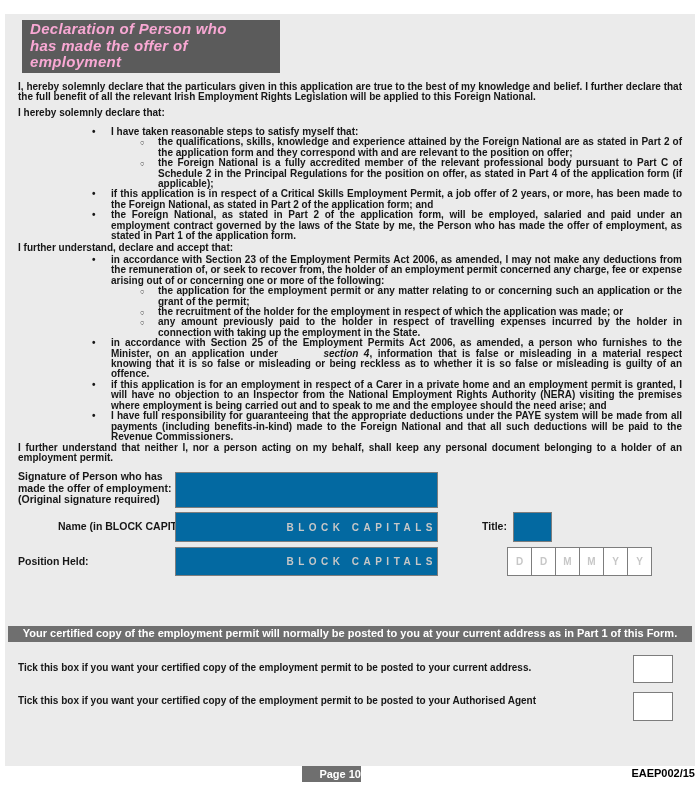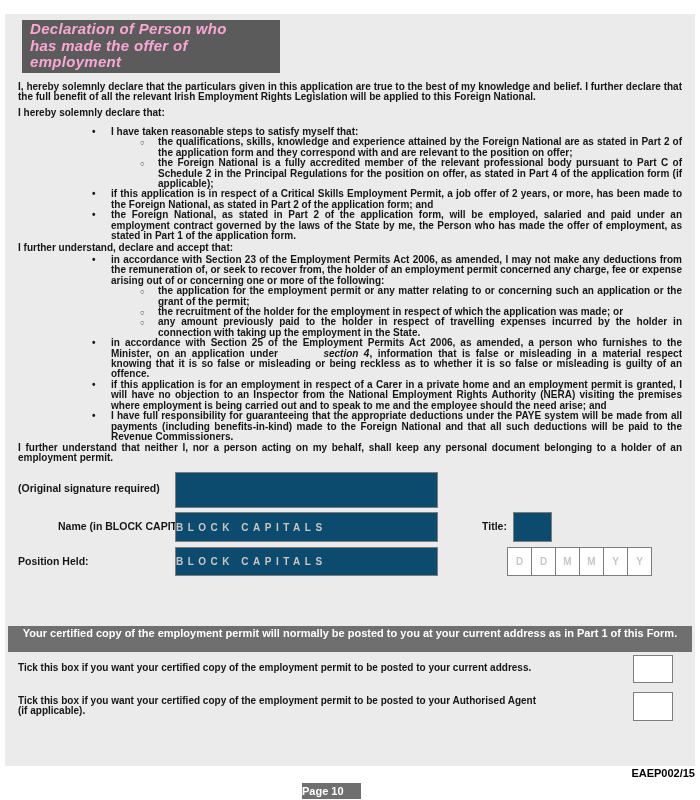--- a/index.html
+++ b/index.html
@@ -38,22 +38,22 @@
   #p2 { left:18px; top:443px; width:664px; }
   #list1 { left:0; top:127px; width:682px; }
   #list2 { left:0; top:255px; width:682px; }
   .li1 { position:relative; margin-left:92px; padding-left:19px; text-align:justify; }
   .li2 { position:relative; margin-left:138px; padding-left:20px; text-align:justify; }
   .b1 { position:absolute; left:0; top:0; font-size:10px; }
   .b2 { position:absolute; left:2px; top:1px; font-size:7.5px; }
   
   .flabel { font-size:10.5px; line-height:11.5px; color:#161616; }
   .fieldbox {
-    background:#0c4a6e; border:1px solid #7d7d7d;
-    display:flex; align-items:center; justify-content:flex-start;
+    background:#0369a1; border:1px solid #7d7d7d;
+    display:flex; align-items:center; justify-content:flex-end;
   }
   .placeholder {
     color:#c7c7c7; font-size:10px; letter-spacing:4.5px; white-space:nowrap;
   }
   #sig-label { left:18px; top:471px; width:160px; }
   #sig-box   { left:175px; top:472px; width:263px; height:36px; }
   #name-label{ left:18px; top:521px;margin-left:40px; }
   #name-box  { left:175px; top:512px; width:263px; height:30px; }
   #title-label{ left:482px; top:521px; }
   #title-input{ left:513px; top:512px; width:39px; height:30px; }
@@ -62,36 +62,36 @@
   #date-label{ left:470px; top:556px;padding-left:40px; }
   #date-cells{ left:507px; top:547px; display:flex; }
   .dcell {
     width:25px; height:29px; background:#ffffff; border:1px solid #7d7d7d;
     margin-left:-1px; display:flex; align-items:center; justify-content:center;
     color:#c7c7c7; font-size:10px;
   }
   .dcell:first-child { margin-left:0; }
   
   #banner {
-    left:8px; top:626px; width:684px; height:26px;
+    left:8px; top:626px; width:684px; height:16px;
     background:#6f6f6f; color:#ffffff;
     font-size:11px; line-height:12.5px; text-align:center;
     padding-top:1px;
   }
   
   #tick1-text { left:18px; top:663px; width:600px; }
   #tick2-text { left:18px; top:696px; width:600px; }
   .checkbox { background:#ffffff; border:1px solid #7d7d7d; }
   #check1 { left:633px; top:655px; width:40px; height:28px; }
   #check2 { left:633px; top:692px; width:40px; height:29px; }
   
   #page-badge {
     left:302px; top:766px; width:59px; height:16px;
     background:#6f6f6f; color:#ffffff;
-    font-size:11px; line-height:16px; text-align:left;margin-top:17px;
+    font-size:11px; line-height:16px; text-align:right;
   }
   #form-code {
     right:5px; top:767px; font-size:11px; color:#000000;
   }
   em { font-style:italic;margin-left:40px; }
 </style>
 </head>
 <body>
 
 <div id="page-bg" class="abs"></div>
@@ -116,21 +116,21 @@
     <div class="li2"><span class="b2">○</span>the recruitment of the holder for the employment in respect of which the application was made; or</div>
     <div class="li2"><span class="b2">○</span>any amount previously paid to the holder in respect of travelling expenses incurred by the holder in connection with taking up the employment in the State.</div>
     <div class="li1"><span class="b1">•</span>in accordance with Section 25 of the Employment Permits Act 2006, as amended, a person who furnishes to the Minister, on an application under <em>section 4</em>, information that is false or misleading in a material respect knowing that it is so false or misleading or being reckless as to whether it is so false or misleading is guilty of an offence.</div>
     <div class="li1"><span class="b1">•</span>if this application is for an employment in respect of a Carer in a private home and an employment permit is granted, I will have no objection to an Inspector from the National Employment Rights Authority (NERA) visiting the premises where employment is being carried out and to speak to me and the employee should the need arise; and</div>
     <div class="li1"><span class="b1">•</span>I have full responsibility for guaranteeing that the appropriate deductions under the PAYE system will be made from all payments (including benefits-in-kind) made to the Foreign National and that all such deductions will be paid to the Revenue Commissioners.</div>
   </div>
 
 <p id="p2" class="abs para">I further understand that neither I, nor a person acting on my behalf, shall keep any personal document belonging to a holder of an employment permit.</p>
 
 <div id="sig-label" class="abs flabel">
-  <br>
+  <span>Signature of Person who has made the offer of employment:</span><br>
   <span>(Original signature required)</span>
 </div>
 <div id="sig-box" class="abs fieldbox">
   <span></span>
 </div>
 
 <div id="name-label" class="abs flabel">Name (in BLOCK CAPITALS):</div>
 <div id="name-box" class="abs fieldbox">
   <span class="placeholder">BLOCK CAPITALS</span>
 </div>
@@ -157,18 +157,17 @@
 
 <div id="banner" class="abs">Your certified copy of the employment permit will normally be posted to you at your current address as in Part 1 of this Form.</div>
 
 <div id="tick1-text" class="abs ticktext">
     <div>Tick this box if you want your certified copy of the employment permit to be posted to your current address.</div>
   </div>
 <div id="check1" class="abs checkbox"></div>
 
 <div id="tick2-text" class="abs ticktext">
     <div>Tick this box if you want your certified copy of the employment permit to be posted to your Authorised Agent</div>
-    <div>(if applicable).</div>
   </div>
 <div id="check2" class="abs checkbox"></div>
 
 <div id="page-badge" class="abs">Page 10</div>
 <div id="form-code" class="abs">EAEP002/15</div>
 
 </body></html>

